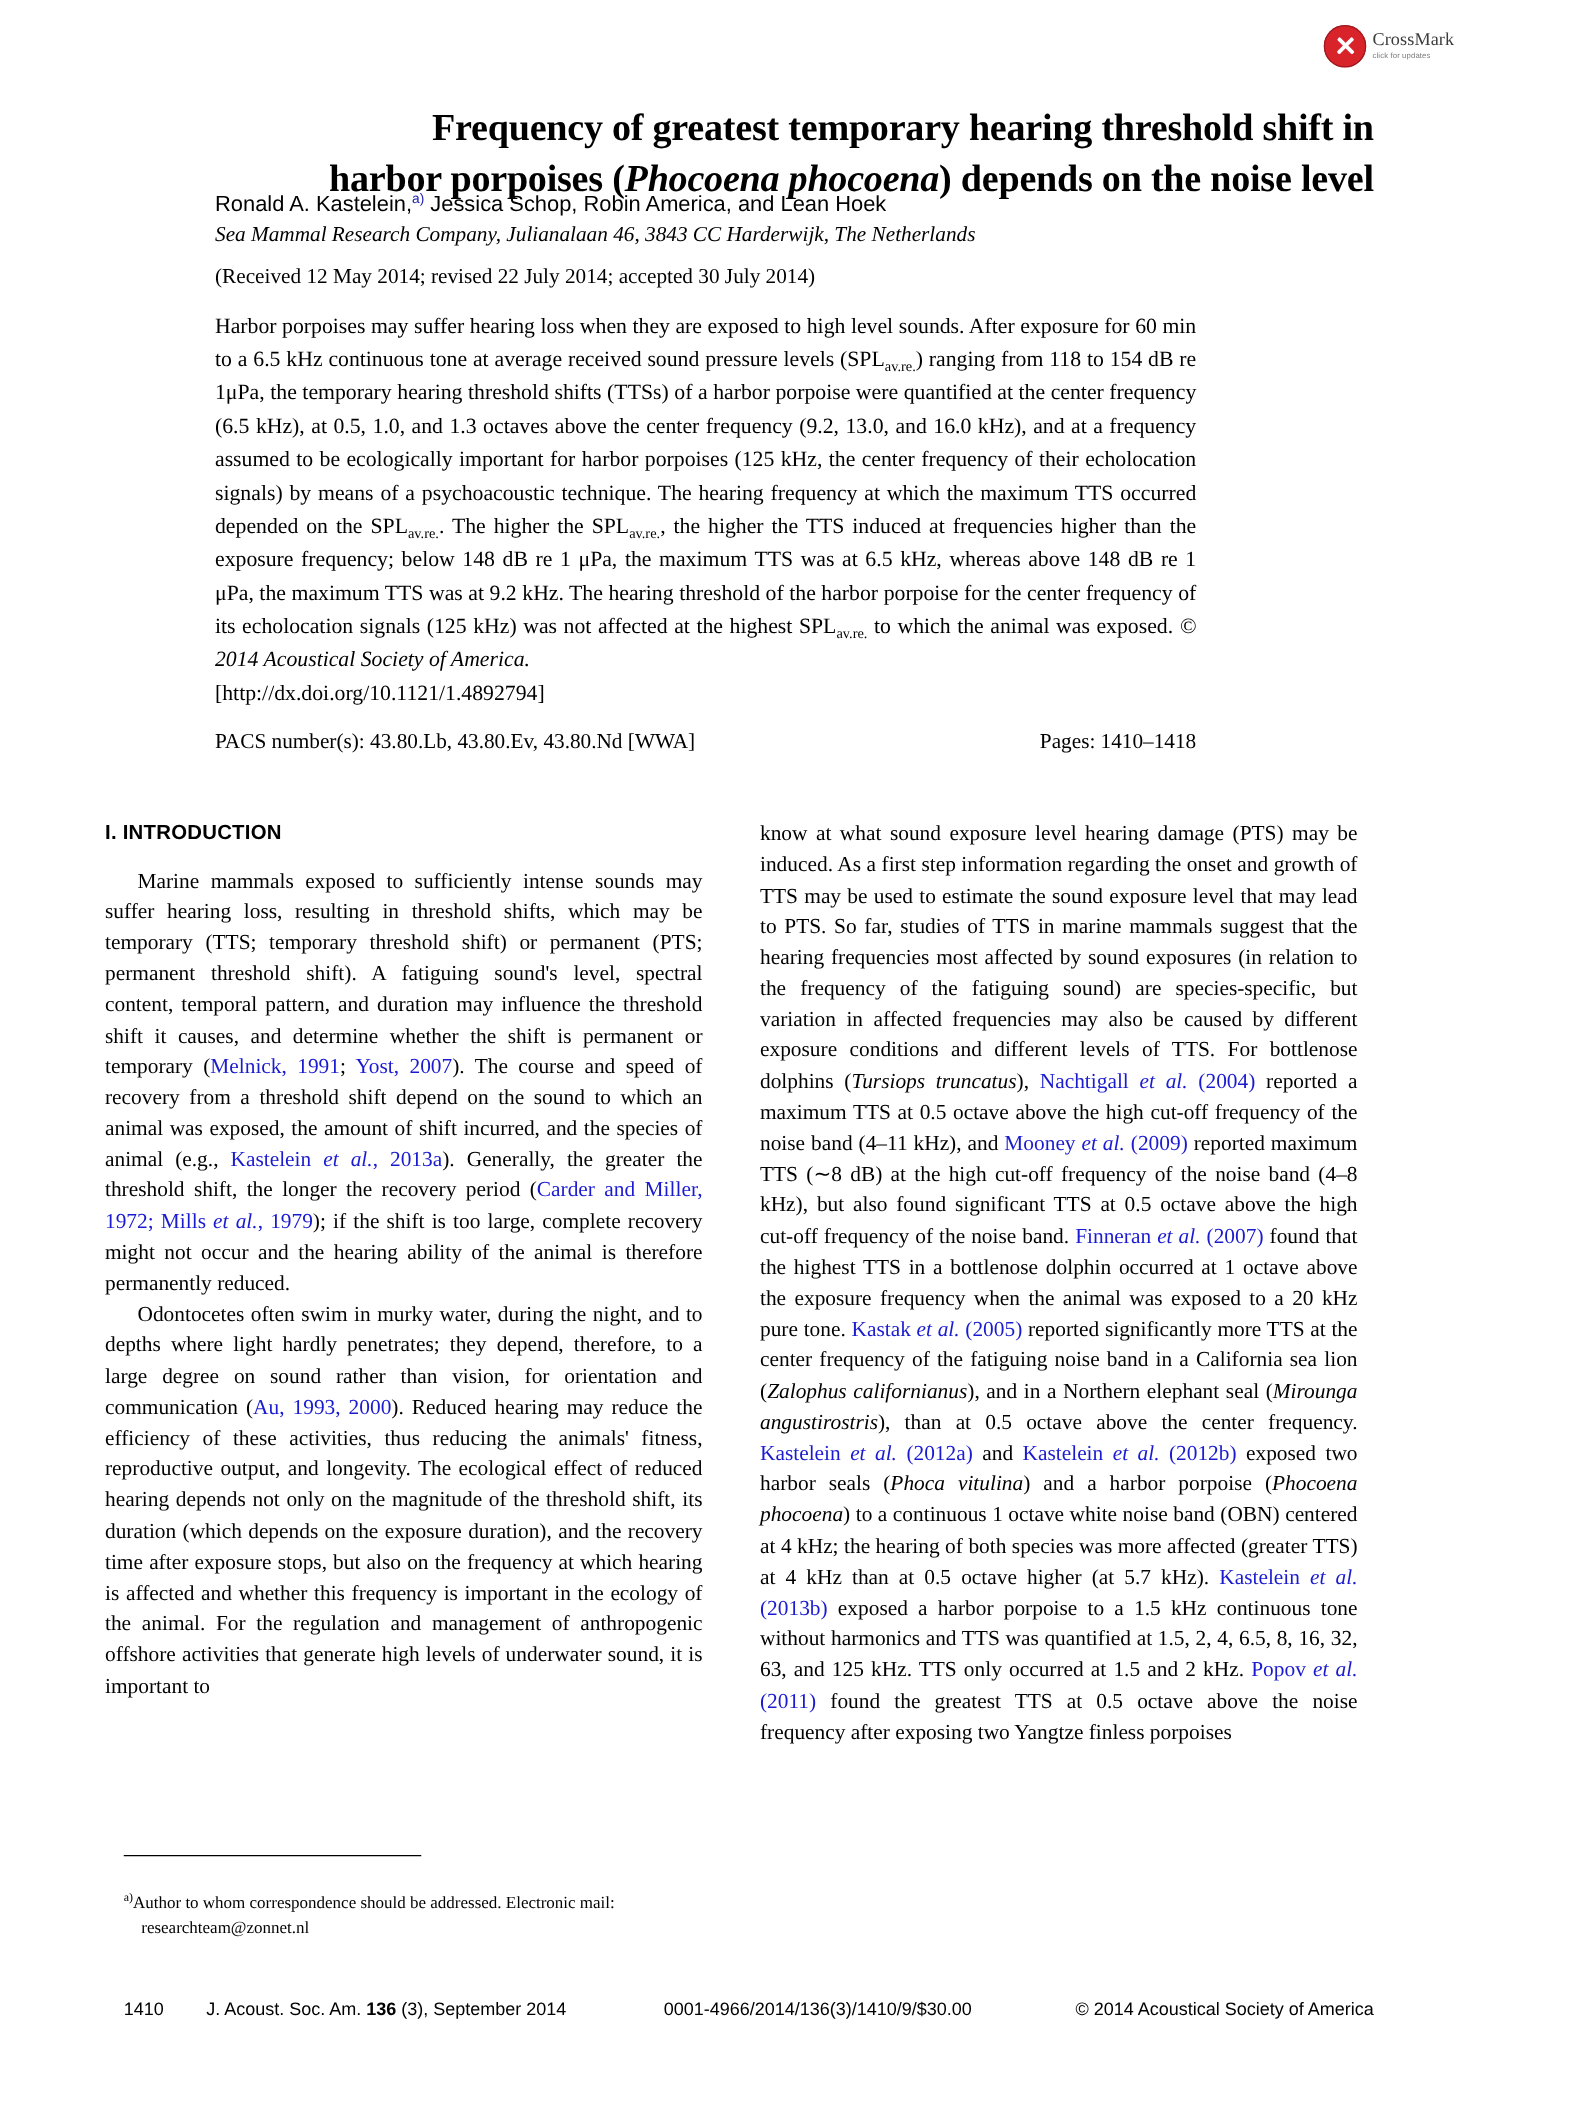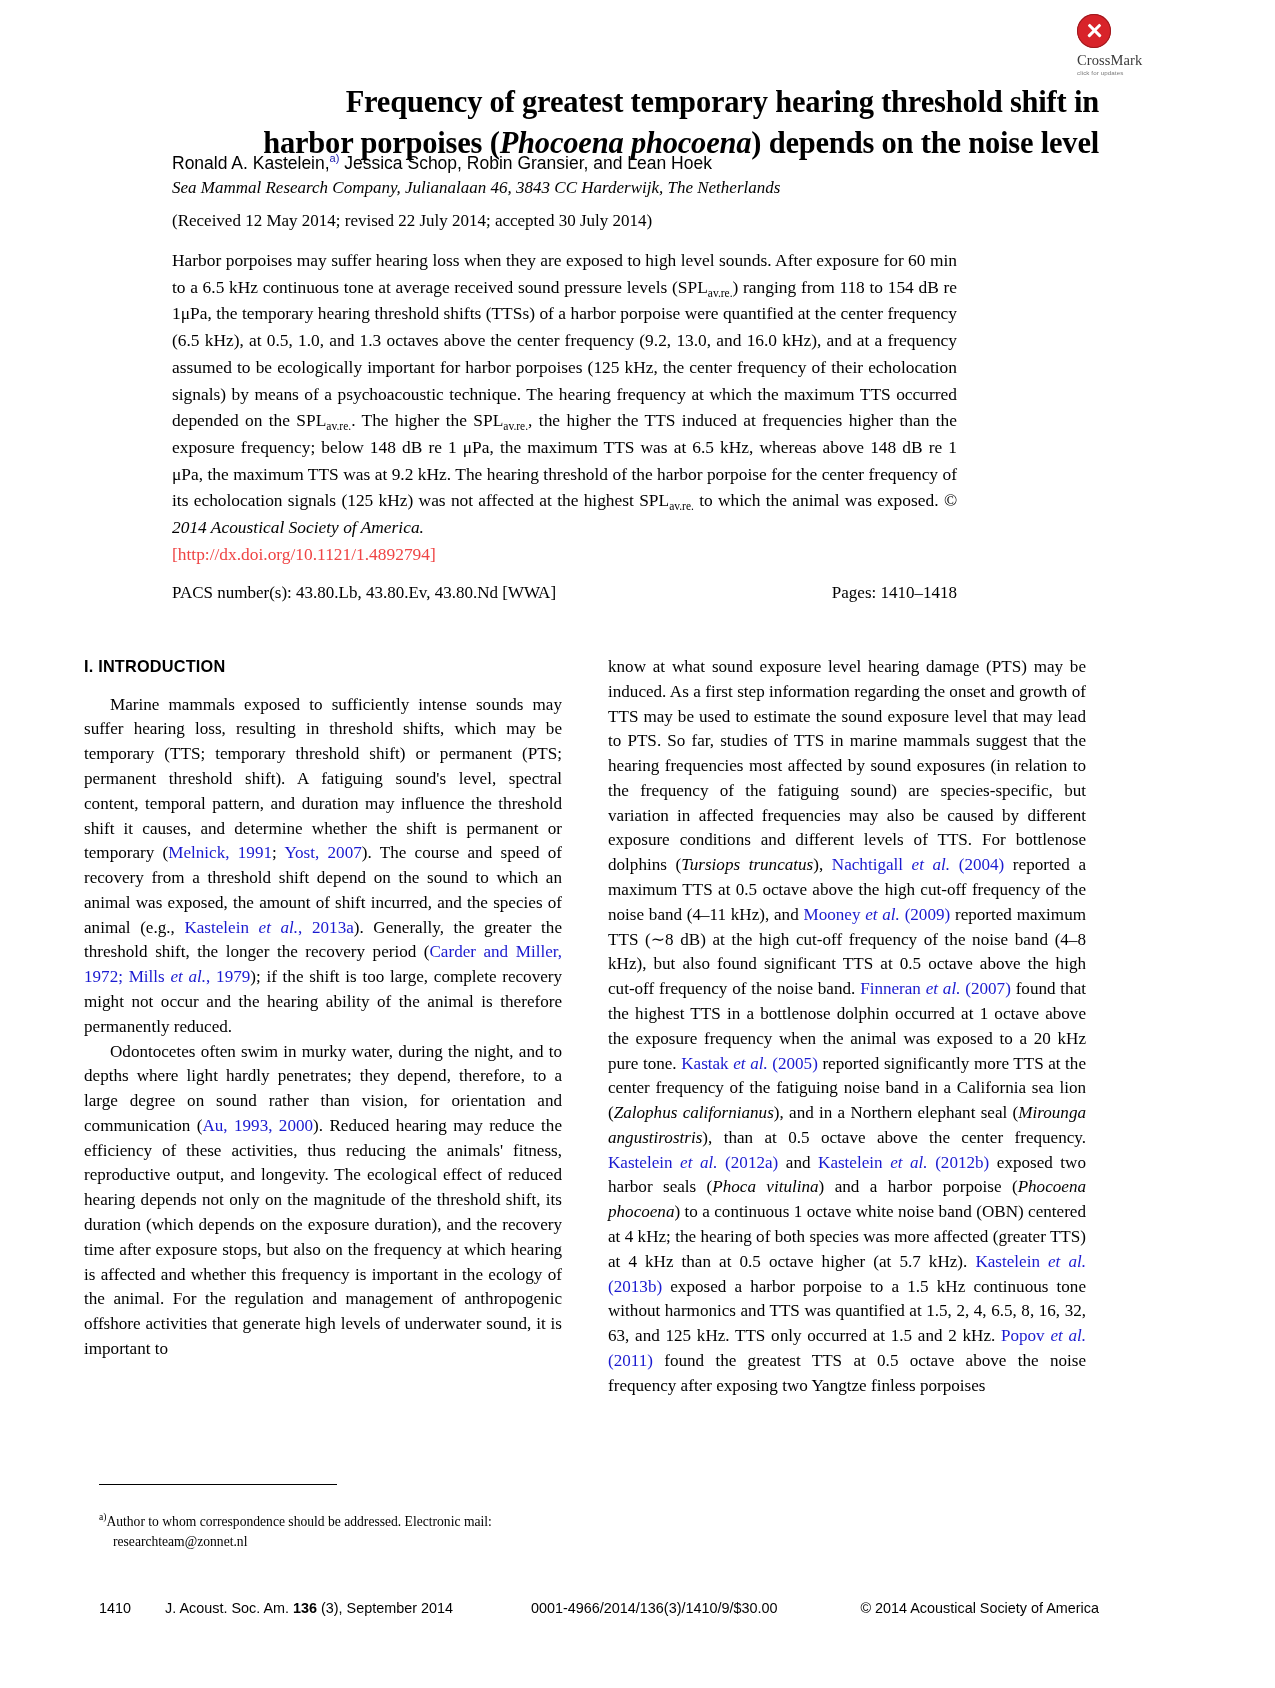--- a/index.html
+++ b/index.html
@@ -19,27 +19,27 @@
   .page {
     position: absolute;
     left: 0; top: 0;
     width: 1275px;
     height: 1688px;
   }
 
   
   .crossmark {
     position: absolute;
-    right: 78px;
+    right: 96px;
     top: 14px;
     width: 120px;
     height: 46px;
     display: flex;
+    align-items: center;
     gap: 5px;
-    flex-direction: column;
   }
   .crossmark-mark {
     width: 34px; height: 34px;
     border-radius: 50%;
     background: #d8232a;
     position: relative;
     flex: 0 0 auto;
     box-shadow: inset 0 0 0 1px #9c1a1f;
   }
   .crossmark-mark::before,
@@ -126,21 +126,21 @@
     text-align: justify;
     text-justify: inter-word;
   }
   .abstract i { font-style: italic; }
   .abstract sub {
     font-size: 11.5px;
     vertical-align: baseline;
     position: relative;
     top: 4px;
   }
-  .doi { color: #ef4444; }
+  .doi { color: #000000; }
 
   .pacs-row {
     position: absolute;
     left: 172px;
     top: 583px;
     width: 785px;
     font-size: 17px;
     display: flex;
     justify-content: space-between;
   }
@@ -228,21 +228,21 @@
       <div class="crossmark-sub">click for updates</div>
     </div>
   </div>
 
   <h1 class="title">
     <span>Frequency of greatest temporary hearing threshold shift in</span><br>
     <span>harbor porpoises (</span><i>Phocoena phocoena</i><span>) depends on the noise level</span>
   </h1>
 
   <div class="authors">
-    <span>Ronald A. Kastelein,</span><sup>a)</sup><span> Jessica Schop, Robin Gransier, and Lean Hoek</span>
+    <span>Ronald A. Kastelein,</span><sup>a)</sup><span> Jessica Schop, Robin America, and Lean Hoek</span>
   </div>
 
   <div class="affiliation">Sea Mammal Research Company, Julianalaan 46, 3843 CC Harderwijk, The Netherlands</div>
 
   <div class="received">(Received 12 May 2014; revised 22 July 2014; accepted 30 July 2014)</div>
 
   <div class="abstract">
     <span>Harbor porpoises may suffer hearing loss when they are exposed to high level sounds. After exposure for 60 min to a 6.5 kHz continuous tone at average received sound pressure levels (SPL</span><sub>av.re.</sub><span>) ranging from 118 to 154 dB re 1μPa, the temporary hearing threshold shifts (TTSs) of a harbor porpoise were quantified at the center frequency (6.5 kHz), at 0.5, 1.0, and 1.3 octaves above the center frequency (9.2, 13.0, and 16.0 kHz), and at a frequency assumed to be ecologically important for harbor porpoises (125 kHz, the center frequency of their echolocation signals) by means of a psychoacoustic technique. The hearing frequency at which the maximum TTS occurred depended on the SPL</span><sub>av.re.</sub><span>. The higher the SPL</span><sub>av.re.</sub><span>, the higher the TTS induced at frequencies higher than the exposure frequency; below 148 dB re 1 μPa, the maximum TTS was at 6.5 kHz, whereas above 148 dB re 1 μPa, the maximum TTS was at 9.2 kHz. The hearing threshold of the harbor porpoise for the center frequency of its echolocation signals (125 kHz) was not affected at the highest SPL</span><sub>av.re.</sub><span> to which the animal was exposed. </span><i>© 2014 Acoustical Society of America.</i><br>
     <span class="doi">[http://dx.doi.org/10.1121/1.4892794]</span>
   </div>

